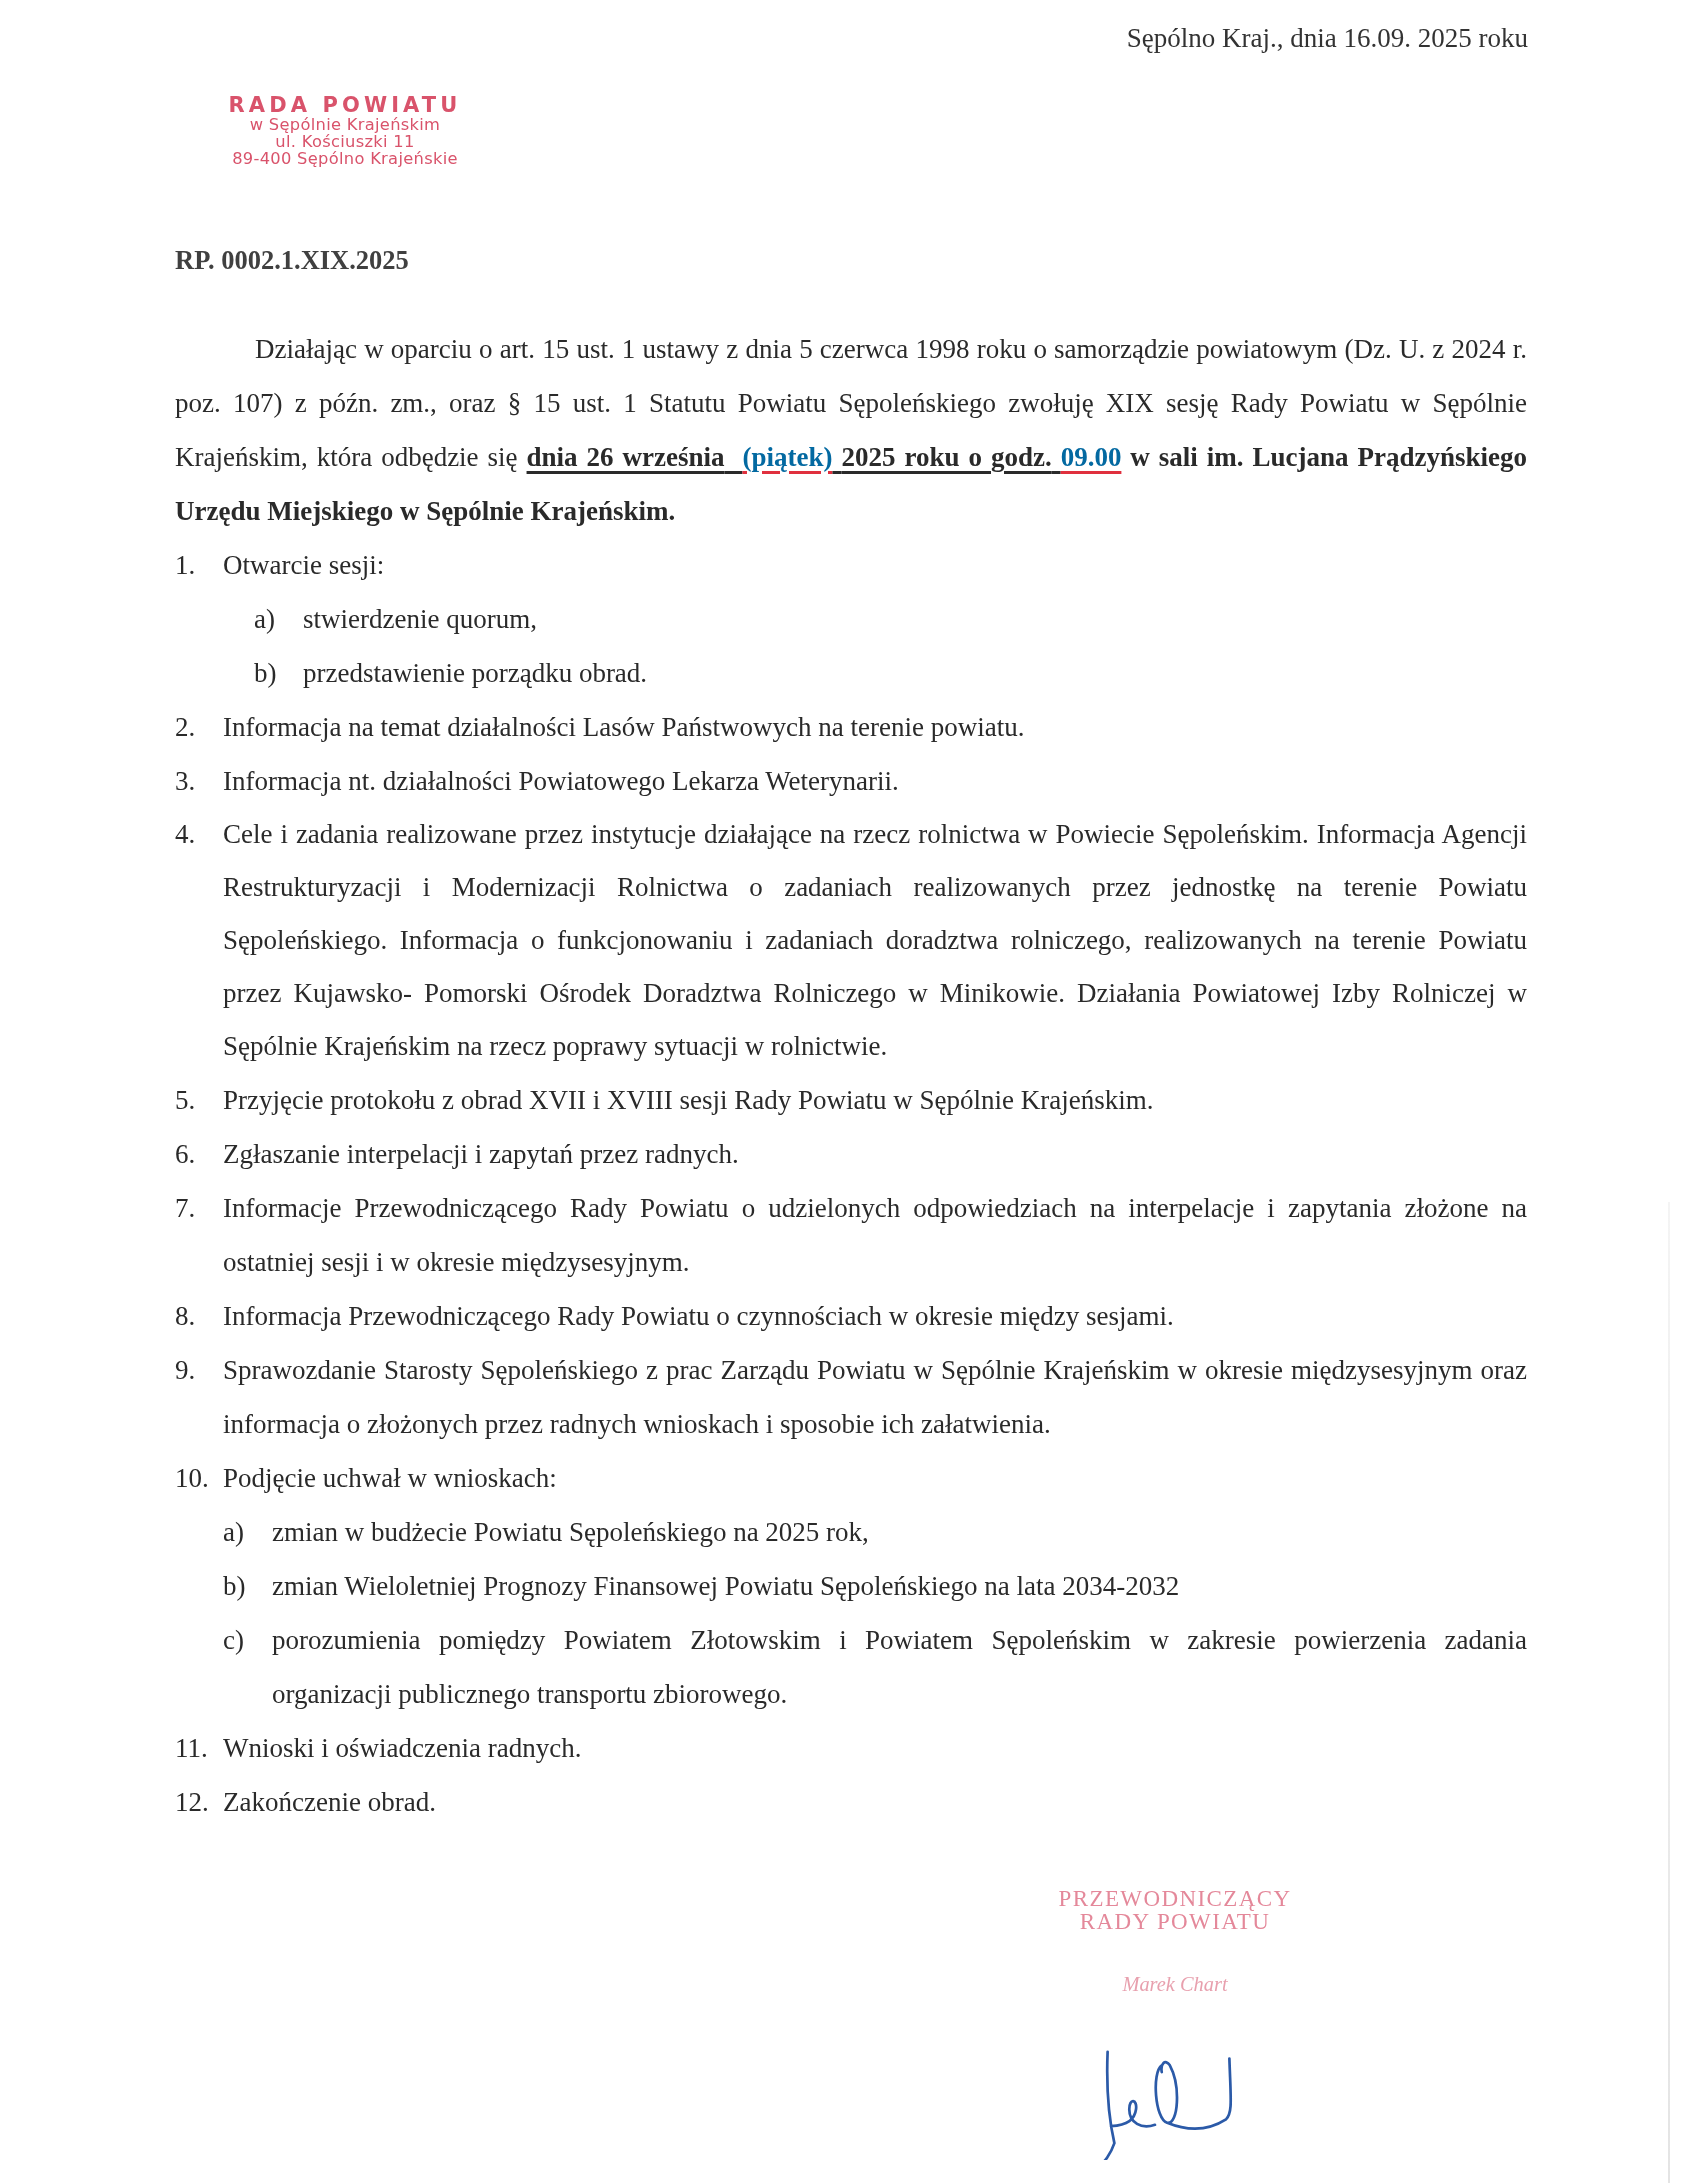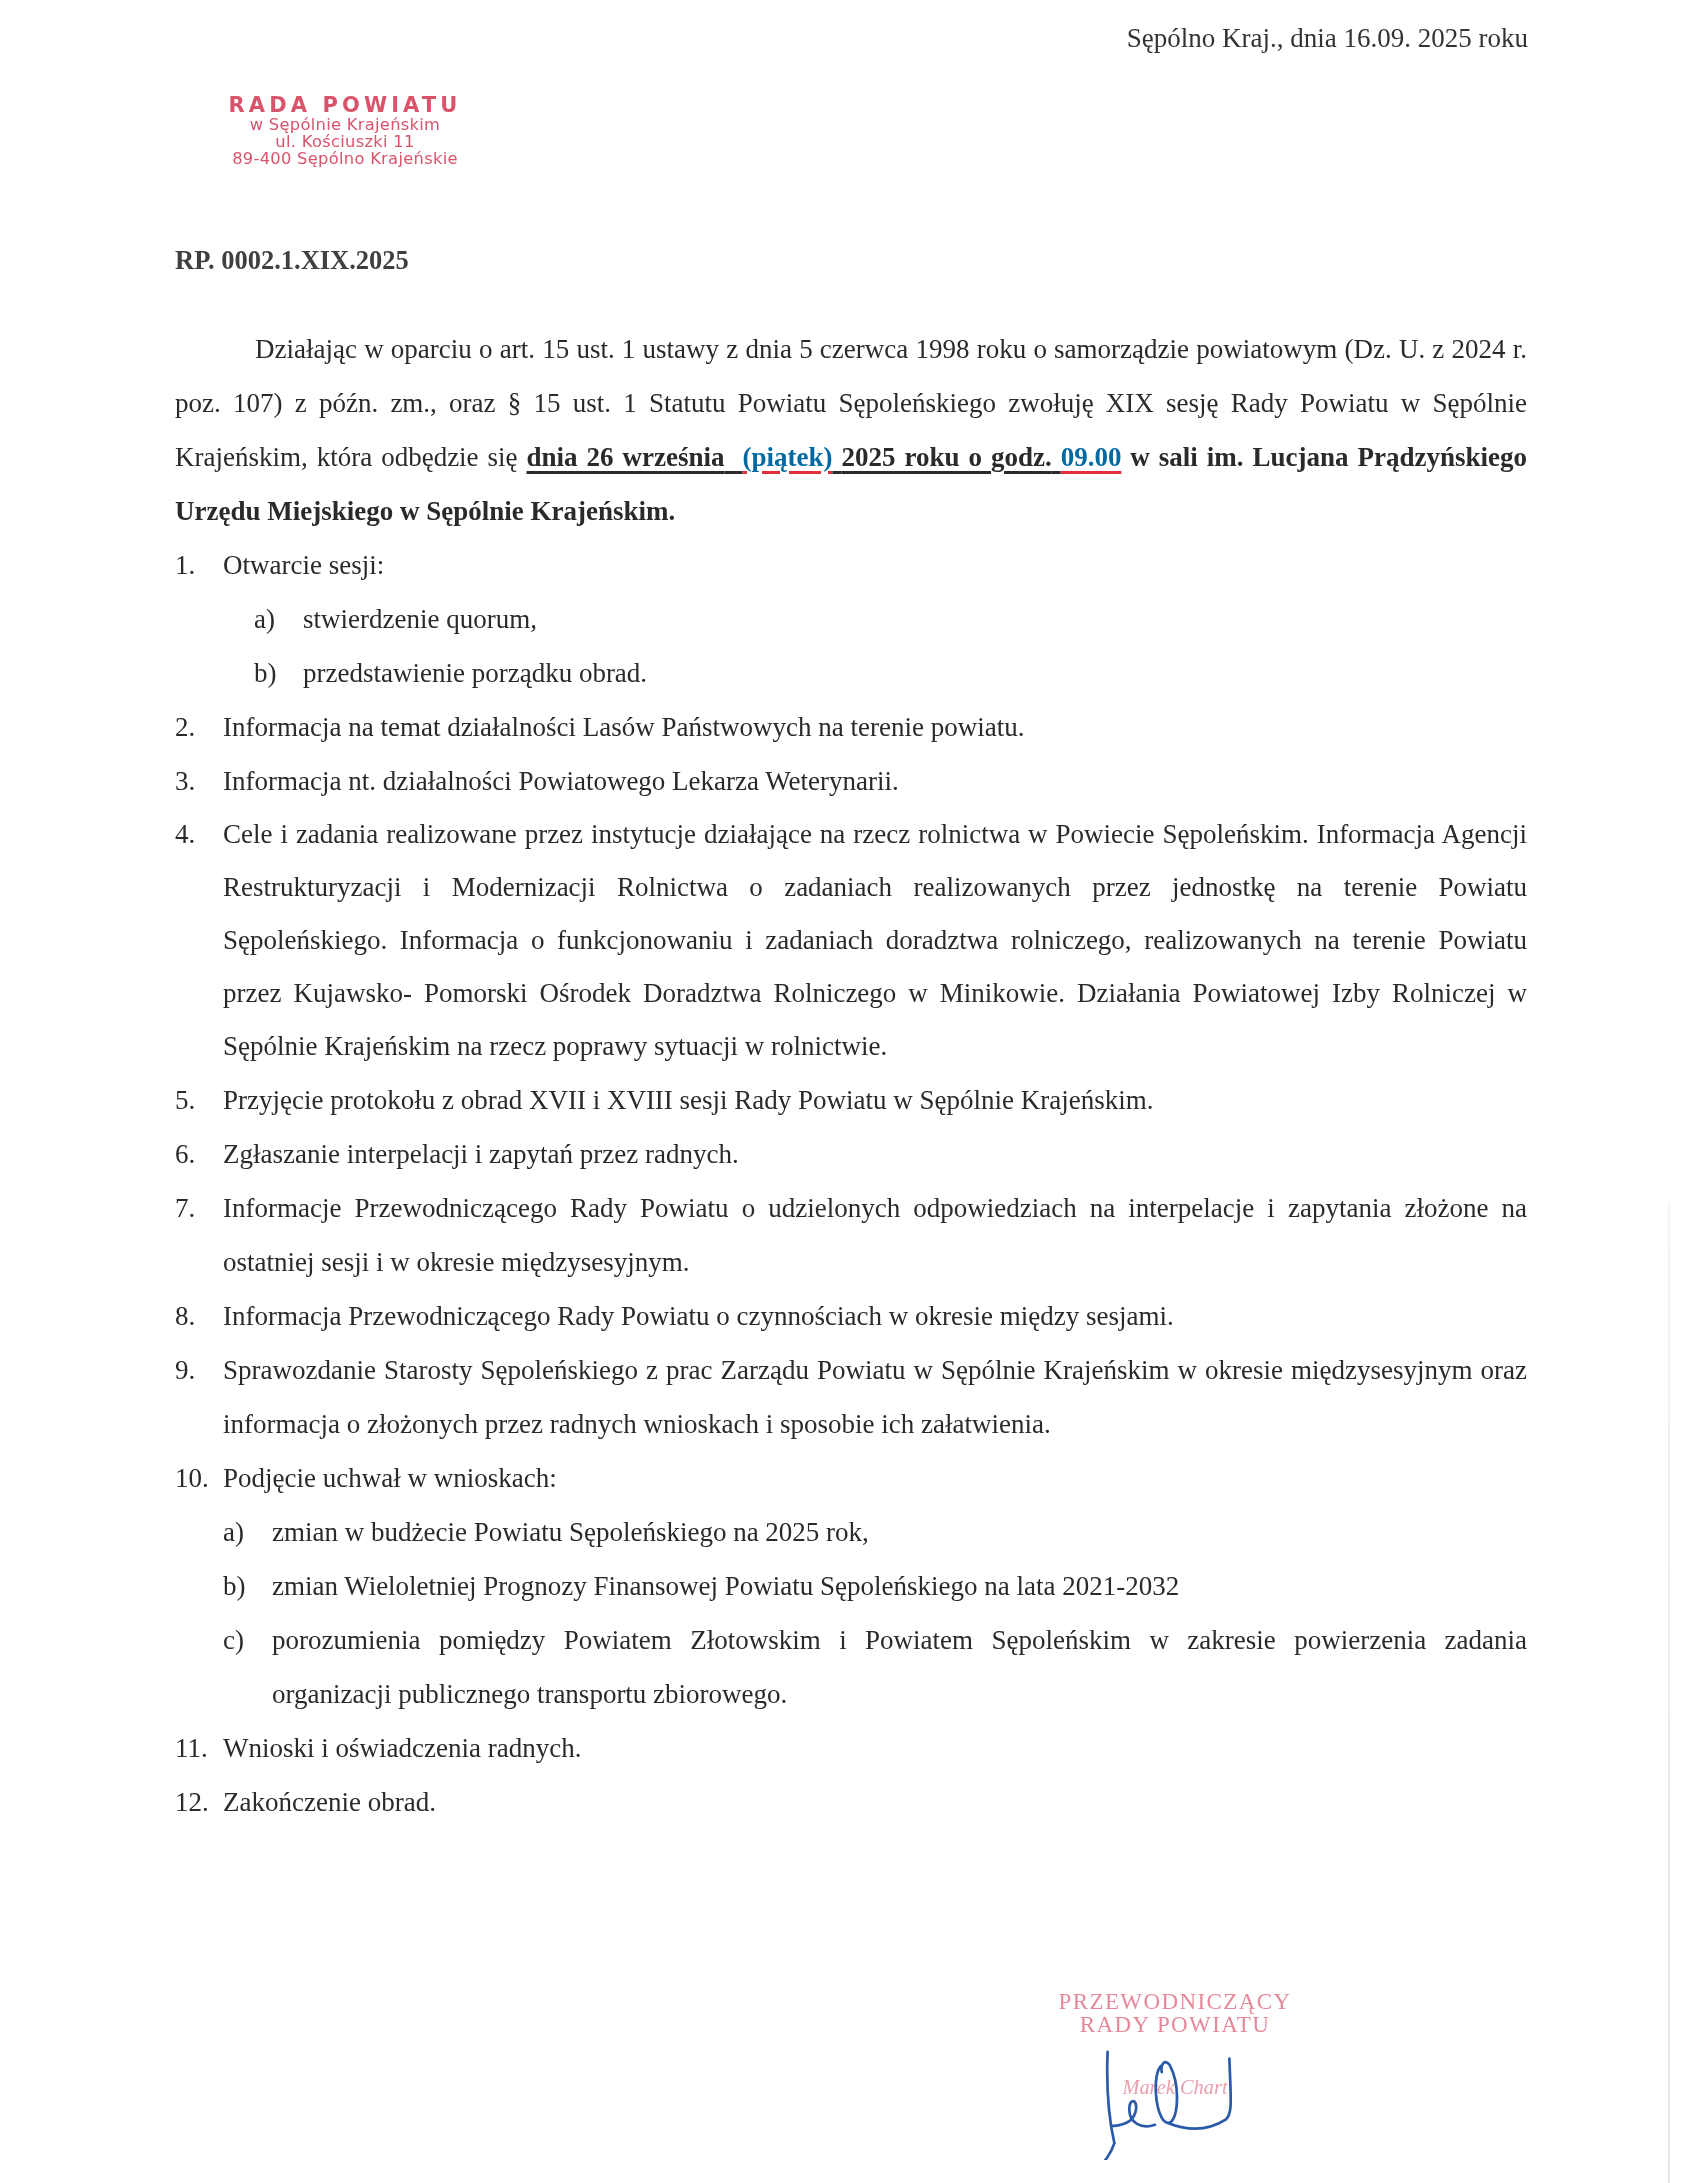--- a/index.html
+++ b/index.html
@@ -39,21 +39,21 @@
   .agenda-title { font-weight: bold; }
   ol.agenda { margin: 0; padding: 0; list-style: none; }
   ol.agenda > li { position: relative; padding-left: 48px; text-align: justify; }
   ol.agenda > li .num { position: absolute; left: 0; top: 0; }
   ol.sub { margin: 0; padding: 0; list-style: none; }
   ol.sub.indent1 > li { position: relative; padding-left: 80px; }
   ol.sub.indent1 > li .let { position: absolute; left: 31px; }
   ol.sub.indent2 > li { position: relative; padding-left: 49px; text-align: justify; }
   ol.sub.indent2 > li .let { position: absolute; left: 0; }
   .sign {
-    position: absolute; left: 1039px; top: 1990px; width: 272px; text-align: center;
+    position: absolute; left: 1039px; top: 1887px; width: 272px; text-align: center;
     font-family: "Liberation Serif", serif; color: #e4889a; line-height: 1.0;
   }
   .sign .l1 { font-size: 23px; letter-spacing: 1.4px; }
   .sign .l2 { font-size: 23px; letter-spacing: 1.4px; }
   .sign .name { font-size: 20.4px; font-style: italic; margin-top: 41px; color: #e8a0ae; }
   .signature { position: absolute; left: 1087px; top: 2045px; width: 163px; height: 115px; }
 </style>
 </head>
 <body>
 
@@ -89,21 +89,21 @@
     <li><span class="num">5.</span><span>Przyjęcie protokołu z obrad XVII i XVIII sesji Rady Powiatu w Sępólnie Krajeńskim.</span></li>
     <li><span class="num">6.</span><span>Zgłaszanie interpelacji i zapytań przez radnych.</span></li>
     <li><span class="num">7.</span><span>Informacje Przewodniczącego Rady Powiatu o udzielonych odpowiedziach na interpelacje i zapytania złożone na ostatniej sesji i w okresie międzysesyjnym.</span></li>
     <li><span class="num">8.</span><span>Informacja Przewodniczącego Rady Powiatu o czynnościach w okresie między sesjami.</span></li>
     <li><span class="num">9.</span><span>Sprawozdanie Starosty Sępoleńskiego z prac Zarządu Powiatu w Sępólnie Krajeńskim w okresie międzysesyjnym oraz informacja o złożonych przez radnych wnioskach i sposobie ich załatwienia.</span></li>
     <li>
       <span class="num">10.</span>
       <span>Podjęcie uchwał w wnioskach:</span>
       <ol class="sub indent2">
         <li><span class="let">a)</span><span>zmian w budżecie Powiatu Sępoleńskiego na 2025 rok,</span></li>
-        <li><span class="let">b)</span><span>zmian Wieloletniej Prognozy Finansowej Powiatu Sępoleńskiego na lata 2021-2032</span></li>
+        <li><span class="let">b)</span><span>zmian Wieloletniej Prognozy Finansowej Powiatu Sępoleńskiego na lata 2034-2032</span></li>
         <li><span class="let">c)</span><span>porozumienia pomiędzy Powiatem Złotowskim i Powiatem Sępoleńskim  w zakresie powierzenia zadania organizacji publicznego transportu zbiorowego.</span></li>
       </ol>
     </li>
     <li><span class="num">11.</span><span>Wnioski i oświadczenia radnych.</span></li>
     <li><span class="num">12.</span><span>Zakończenie obrad.</span></li>
   </ol>
 </div>
 
 <div class="sign">
   <div class="l1">PRZEWODNICZĄCY</div>

